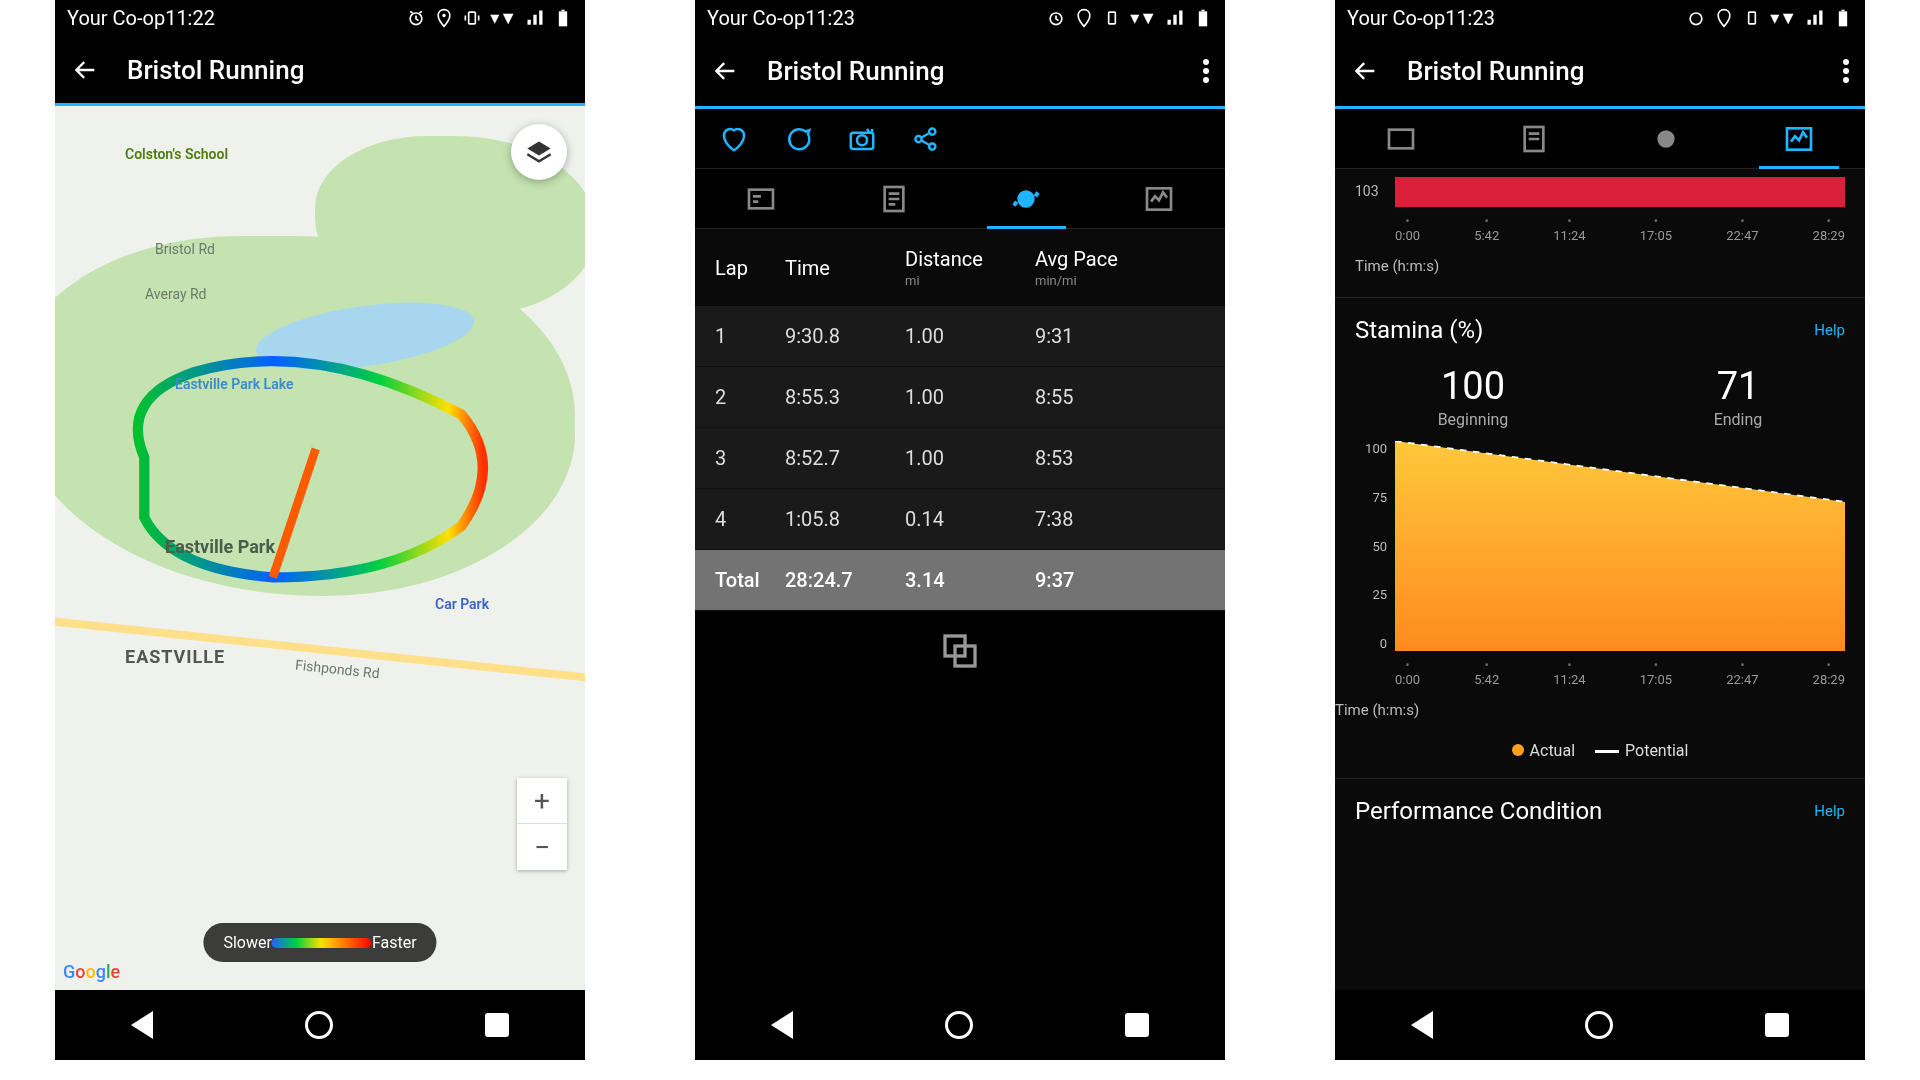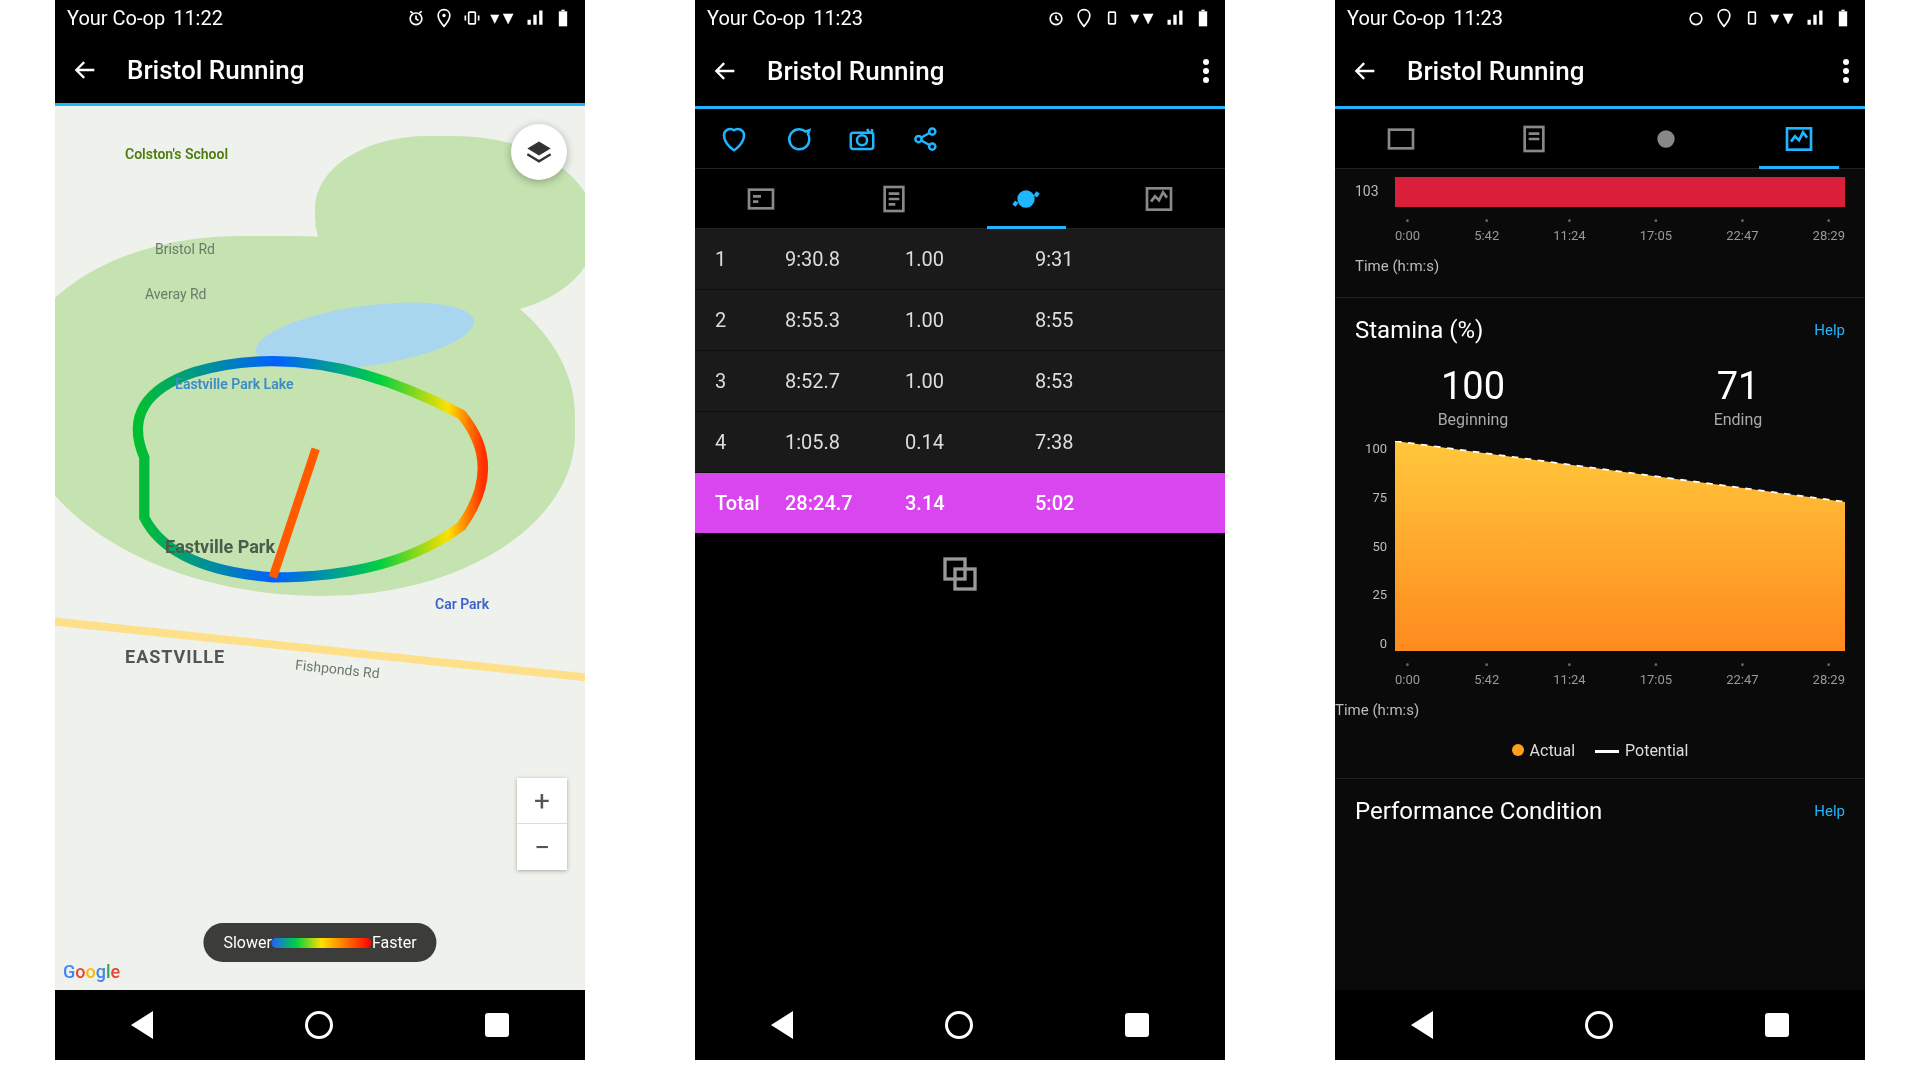--- a/index.html
+++ b/index.html
@@ -25,21 +25,21 @@
   
   .status-bar {
     height: 36px;
     background: #000;
     color: #fff;
     font-size: 20px;
     display: flex;
     align-items: center;
     padding: 0 12px;
   }
-  .status-left { flex: 1; display: flex; gap: 8px; align-items: center; }
+  .status-left { flex: 1; display: flex; gap: 0; align-items: center; }
   .status-right { display: flex; gap: 8px; align-items: center; }
   .status-ico { width: 20px; height: 20px; fill: #fff; }
   
   .app-bar {
     height: 70px;
     background: #000;
     color: #fff;
     display: flex;
     align-items: center;
     padding: 0 16px;
@@ -104,21 +104,21 @@
   .tab-row{height:60px;display:flex;border-bottom:1px solid #222;}
   .tab{flex:1;display:flex;align-items:center;justify-content:center;position:relative;}
   .tab svg{width:32px;height:32px;fill:#888;stroke:#888;}
   .tab.active svg{fill:#1fb6ff;stroke:#1fb6ff;}
   .tab.active::after{content:"";position:absolute;bottom:-1px;left:20%;right:20%;height:3px;background:#1fb6ff;}
   .laps-table{flex:1;display:flex;flex-direction:column;}
   .lap-header,.lap-row{display:grid;grid-template-columns:70px 120px 130px 1fr;padding:18px 20px;color:#fff;font-size:20px;align-items:center;}
   .lap-header{background:#0a0a0a;}
   .lap-header .sub{font-size:13px;color:#888;display:block;margin-top:2px;}
   .lap-row{background:#1a1a1a;border-bottom:1px solid #0e0e0e;color:#ddd;}
-  .lap-row.total{background:#d946ef;font-weight:500;color:#fff;}
+  .lap-row.total{background:#737373;font-weight:500;color:#fff;}
   .compare-btn{height:80px;display:flex;align-items:center;justify-content:center;}
   .compare-btn svg{width:40px;height:40px;stroke:#999;fill:none;stroke-width:2;}
   
   .p3-body{flex:1;overflow:hidden;background:#0a0a0a;color:#fff;}
   .hr-chart{padding:8px 20px 0 20px;}
   .hr-bar{height:30px;background:#d91f3a;margin-left:40px;}
   .hr-ylab{position:relative;}
   .hr-ylab span{position:absolute;left:0;top:6px;font-size:14px;color:#bbb;}
   .x-ticks{display:flex;justify-content:space-between;margin:6px 0 0 40px;font-size:13px;color:#999;}
   .x-ticks span{position:relative;}
@@ -307,20 +307,26 @@
         </svg>
       </div>
     <div class="tab">
         <svg viewBox="0 0 24 24">
           <rect x="3" y="4" width="18" height="16" fill="none" stroke-width="2"></rect>
           <path d="M6 14l3-4 3 3 3-6 3 4" fill="none" stroke-width="2"></path>
         </svg>
       </div>
   </div>
   <div class="laps-table">
+    <div class="lap-header">
+      <span>Lap</span>
+      <span>Time</span>
+      <span><span>Distance</span><span class="sub">mi</span></span>
+      <span><span>Avg Pace</span><span class="sub">min/mi</span></span>
+    </div>
     <div id="lap-rows">
         <div class="lap-row">
           <span>1</span>
           <span>9:30.8</span>
           <span>1.00</span>
           <span>9:31</span>
         </div>
         <div class="lap-row">
           <span>2</span>
           <span>8:55.3</span>
@@ -337,21 +343,21 @@
           <span>4</span>
           <span>1:05.8</span>
           <span>0.14</span>
           <span>7:38</span>
         </div>
       </div>
     <div class="lap-row total">
       <span>Total</span>
       <span>28:24.7</span>
       <span>3.14</span>
-      <span>5:02</span>
+      <span>9:37</span>
     </div>
     <div class="compare-btn">
       <svg viewBox="0 0 24 24">
           <rect x="3" y="3" width="12" height="12"></rect>
           <rect x="9" y="9" width="12" height="12"></rect>
         </svg>
     </div>
   </div>
   <div class="nav-bar">
     <div class="nav-tri"></div>

